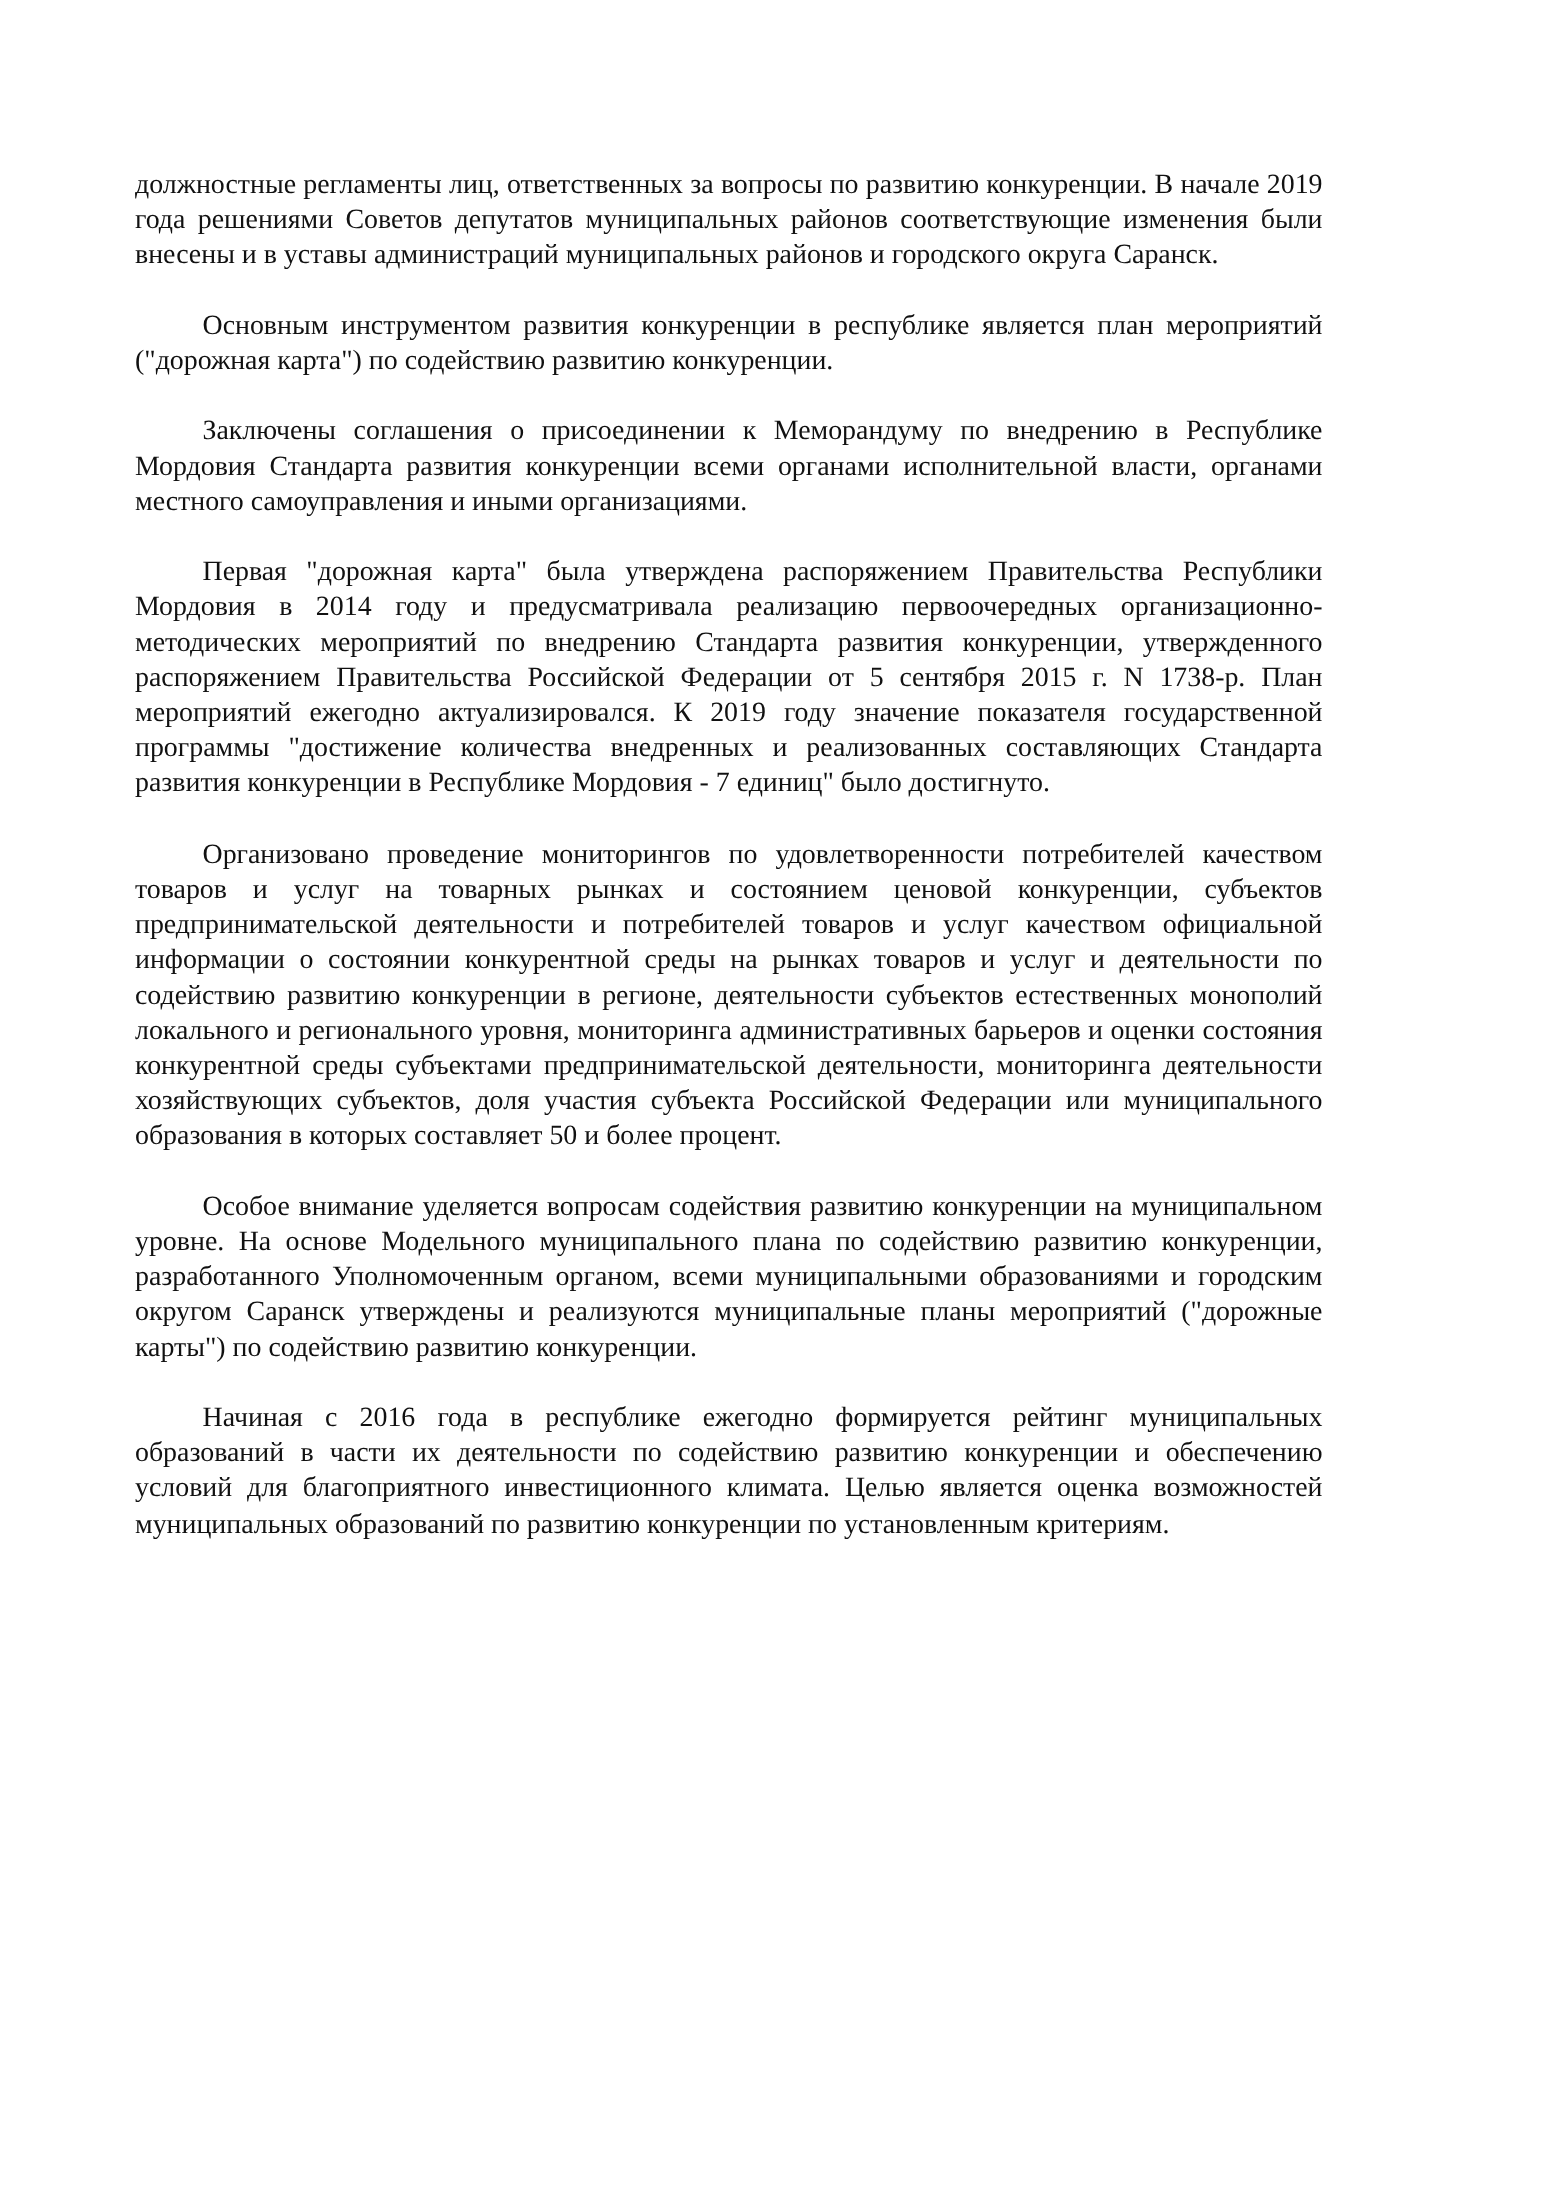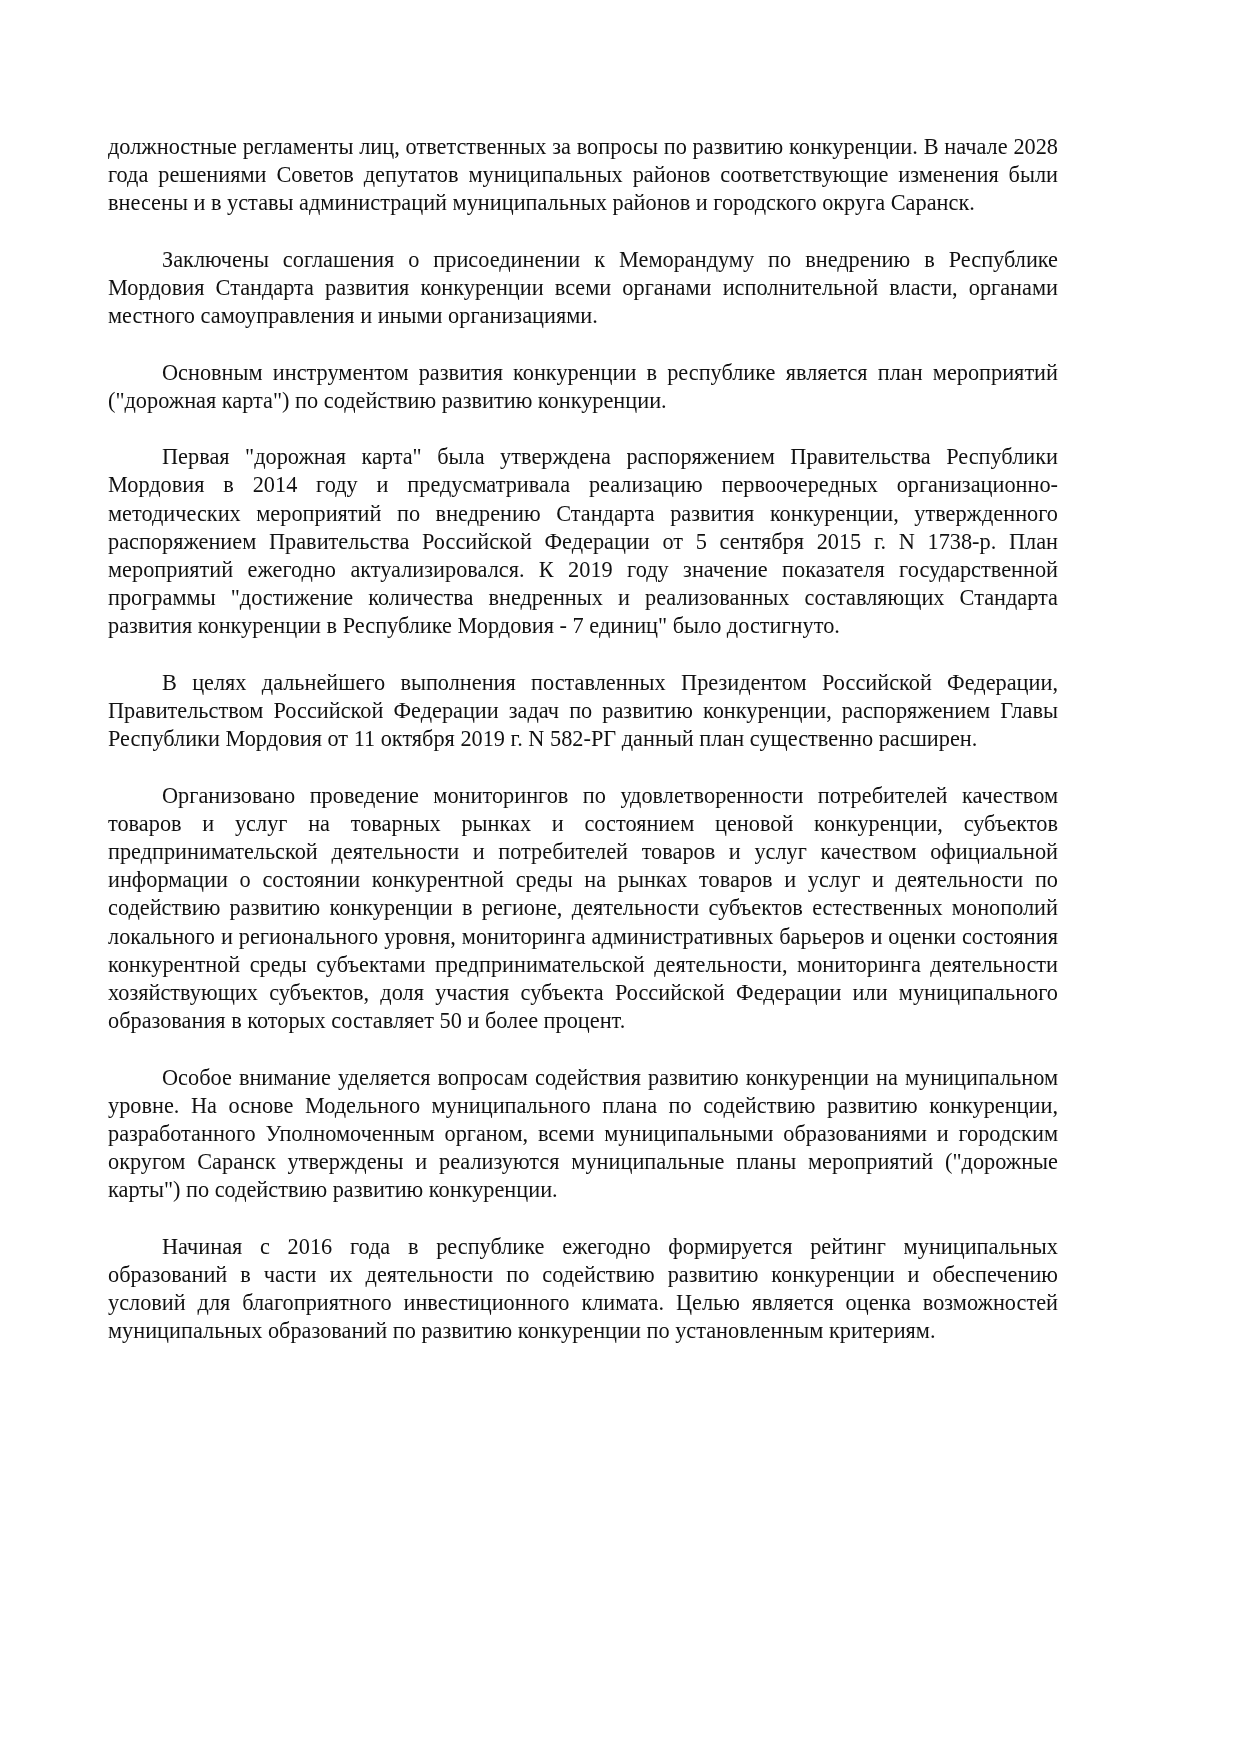--- a/index.html
+++ b/index.html
@@ -29,21 +29,20 @@
       text-indent: 0;
     }
     .para.indent {
       text-indent: 54px;
     }
   </style>
 </head>
 <body>
 
 <div class="page">
-  <p class="para">должностные регламенты лиц, ответственных за вопросы по развитию конкуренции. В начале 2028 года решениями Советов депутатов муниципальных районов соответствующие изменения были внесены и в уставы администраций муниципальных районов и городского округа Саранск.</p>
+  <p class="para">должностные регламенты лиц, ответственных за вопросы по развитию конкуренции. В начале 2019 года решениями Советов депутатов муниципальных районов соответствующие изменения были внесены и в уставы администраций муниципальных районов и городского округа Саранск.</p>
+  <p class="para indent">Основным инструментом развития конкуренции в республике является план мероприятий ("дорожная карта") по содействию развитию конкуренции.</p>
   <p class="para indent">Заключены соглашения о присоединении к Меморандуму по внедрению в Республике Мордовия Стандарта развития конкуренции всеми органами исполнительной власти, органами местного самоуправления и иными организациями.</p>
-  <p class="para indent">Основным инструментом развития конкуренции в республике является план мероприятий ("дорожная карта") по содействию развитию конкуренции.</p>
   <p class="para indent">Первая "дорожная карта" была утверждена распоряжением Правительства Республики Мордовия в 2014 году и предусматривала реализацию первоочередных организационно-методических мероприятий по внедрению Стандарта развития конкуренции, утвержденного распоряжением Правительства Российской Федерации от 5 сентября 2015 г. N 1738-р. План мероприятий ежегодно актуализировался. К 2019 году значение показателя государственной программы "достижение количества внедренных и реализованных составляющих Стандарта развития конкуренции в Республике Мордовия - 7 единиц" было достигнуто.</p>
-  <p class="para indent">В целях дальнейшего выполнения поставленных Президентом Российской Федерации, Правительством Российской Федерации задач по развитию конкуренции, распоряжением Главы Республики Мордовия от 11 октября 2019 г. N 582-РГ данный план существенно расширен.</p>
   <p class="para indent">Организовано проведение мониторингов по удовлетворенности потребителей качеством товаров и услуг на товарных рынках и состоянием ценовой конкуренции, субъектов предпринимательской деятельности и потребителей товаров и услуг качеством официальной информации о состоянии конкурентной среды на рынках товаров и услуг и деятельности по содействию развитию конкуренции в регионе, деятельности субъектов естественных монополий локального и регионального уровня, мониторинга административных барьеров и оценки состояния конкурентной среды субъектами предпринимательской деятельности, мониторинга деятельности хозяйствующих субъектов, доля участия субъекта Российской Федерации или муниципального образования в которых составляет 50 и более процент.</p>
   <p class="para indent">Особое внимание уделяется вопросам содействия развитию конкуренции на муниципальном уровне. На основе Модельного муниципального плана по содействию развитию конкуренции, разработанного Уполномоченным органом, всеми муниципальными образованиями и городским округом Саранск утверждены и реализуются муниципальные планы мероприятий ("дорожные карты") по содействию развитию конкуренции.</p>
   <p class="para indent">Начиная с 2016 года в республике ежегодно формируется рейтинг муниципальных образований в части их деятельности по содействию развитию конкуренции и обеспечению условий для благоприятного инвестиционного климата. Целью является оценка возможностей муниципальных образований по развитию конкуренции по установленным критериям.</p>
 </div>
 
 </body></html>

